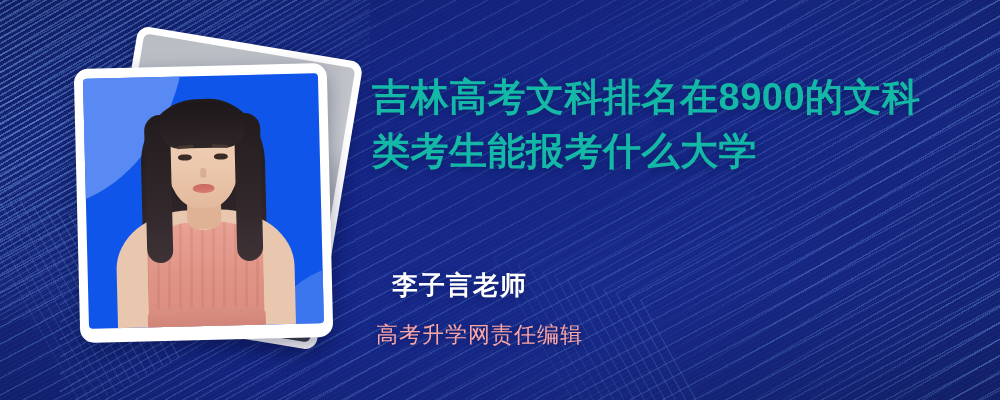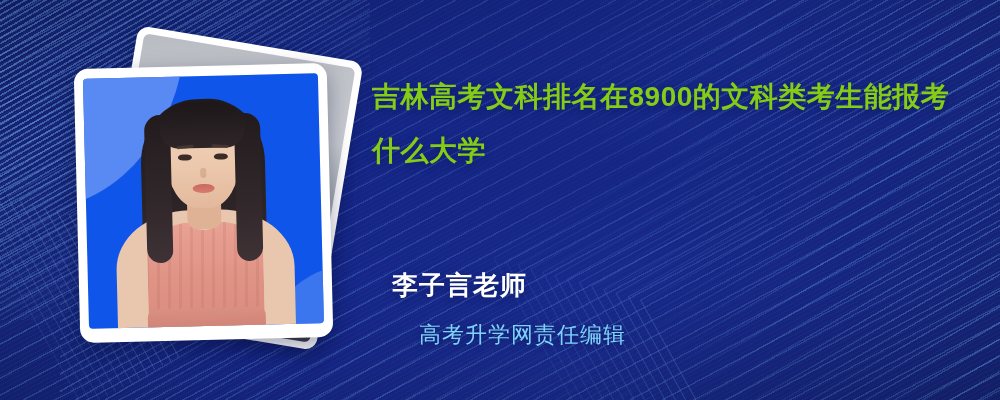--- a/index.html
+++ b/index.html
@@ -291,45 +291,44 @@
   
   .text-col {
     position: absolute;
     left: 372px; top: 0;
     width: 600px; height: 400px;
   }
   .title {
     position: absolute;
     left: 0; top: 70px;
     width: 580px;
-    color: #84cc16;
-    font-size: 28px;
+    color: #14b8a6;
+    font-size: 38px;
     font-weight: 700;
     line-height: 54px;
     letter-spacing: .5px;
     text-shadow: 0 2px 8px rgba(6,14,60,0.45);
   }
   .author-name {
     position: absolute;
     left: 20px; top: 268px;
     color: #ffffff;
     font-size: 26px;
     font-weight: 700;
     letter-spacing: 1px;
     text-shadow: 0 2px 8px rgba(6,14,60,0.45);
   }
   .author-role {
     position: absolute;
     left: 4px; top: 320px;
-    color: #7dd3fc;
+    color: #fca5a5;
     font-size: 22px;
     font-weight: 400;
     letter-spacing: 1px;
     text-shadow: 0 1px 6px rgba(6,14,60,0.45);
-    margin-left: 43px;
   }
 </style>
 </head>
 <body>
 
 <div id="banner">
 
   <div class="bg-base"></div>
   <div class="bg-layer hatch-main"></div>
   <div class="bg-layer hatch-fine"></div>

